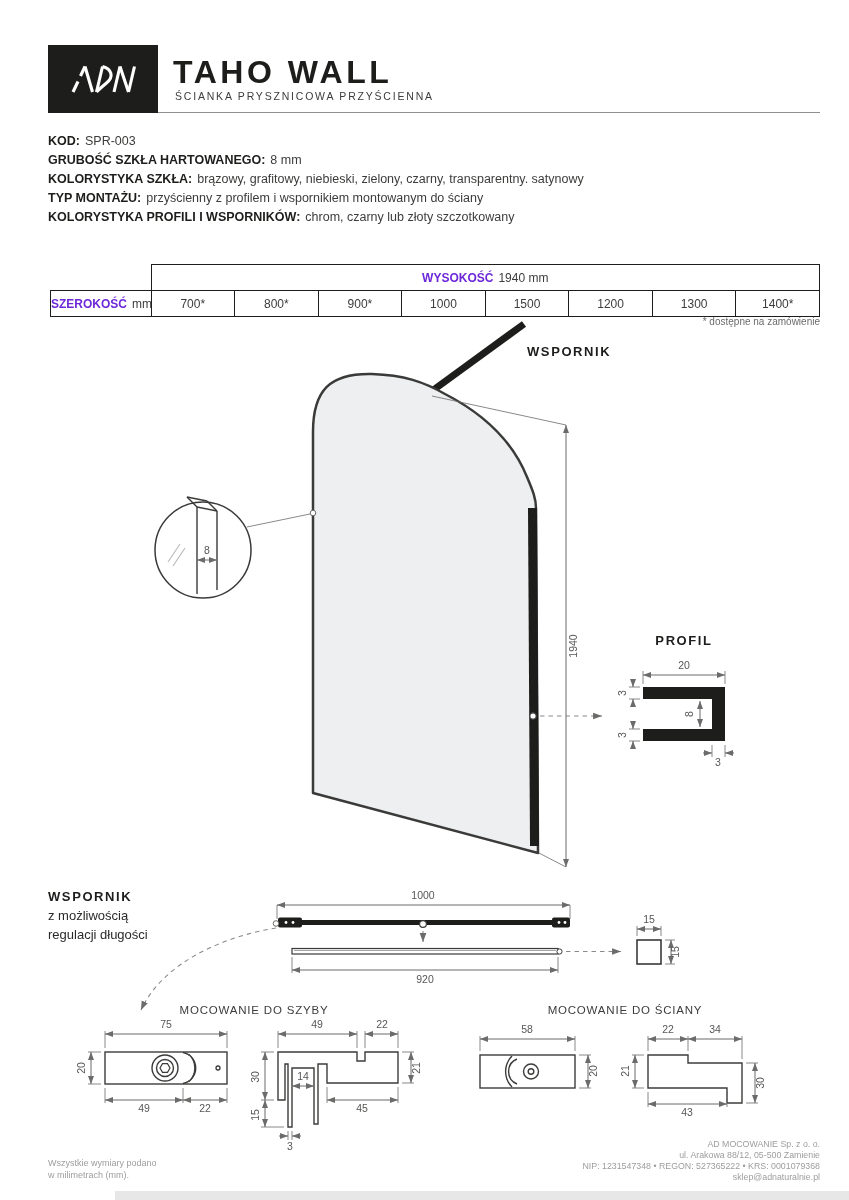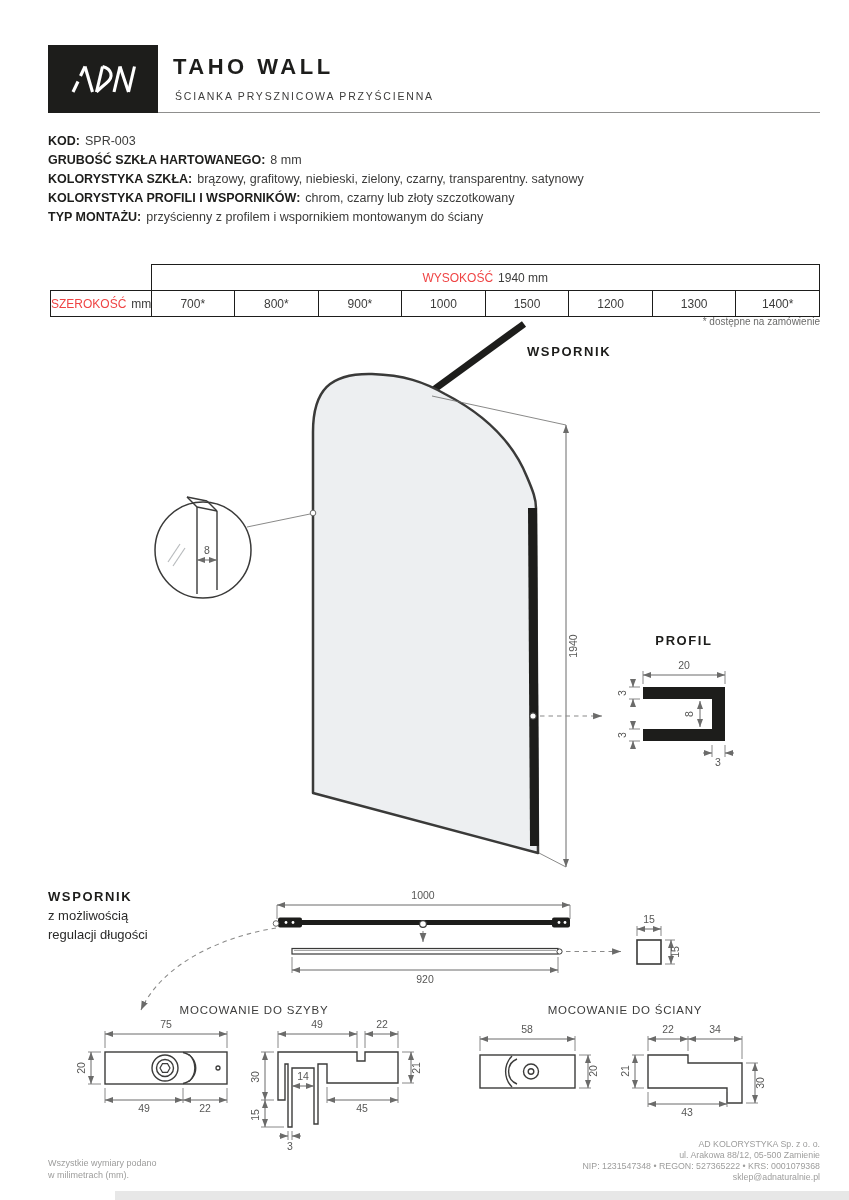--- a/index.html
+++ b/index.html
@@ -4,34 +4,34 @@
 <style>
   html,body{margin:0;padding:0;}
   body{
     width:849px;height:1200px;position:relative;background:#ffffff;
     font-family:"Liberation Sans",sans-serif;color:#1d1d1b;overflow:hidden;
   }
   .abs{position:absolute;}
 
   
   .logo-box{left:48px;top:45px;width:110px;height:68px;background:#1d1d1b;display:flex;align-items:center;justify-content:center;}
-  .brand-title{left:173px;top:54px;font-size:22px;font-weight:bold;letter-spacing:3.5px;}
+  .brand-title{left:173px;top:54px;font-size:32px;font-weight:bold;letter-spacing:3.5px;}
   .brand-sub{left:175px;top:90px;font-size:10.5px;letter-spacing:1.8px;color:#3c3c3b;}
   .header-rule{left:158px;top:112px;width:662px;height:1px;background:#8f8f8e;}
 
   
   .specs{left:48px;top:132px;font-size:12.5px;line-height:19px;color:#3c3c3b;}
   .spec-label{font-weight:bold;color:#1d1d1b;margin-right:5px;margin-top:6px;}
 
   
   .size-table{left:50px;top:264px;border-collapse:collapse;table-layout:fixed;width:770px;font-size:12px;color:#3c3c3b;}
   .size-table td{border:1.3px solid #1d1d1b;text-align:center;height:25px;padding:0;}
   .size-table td.corner{border:none;}
   .size-table td.firstcol{width:100px;margin-left:42px;}
-  .b{font-weight:normal;color:#ef4444;margin-right:5px;}
+  .b{font-weight:bold;color:#6d28d9;margin-right:5px;}
   .footnote{left:0;top:316px;width:820px;text-align:right;font-size:10px;color:#6b6b6a;}
 
   
   svg text{font-family:"Liberation Sans",sans-serif;}
   .sec-title{font-size:13px;font-weight:bold;letter-spacing:1.6px;fill:#1d1d1b;}
   .sec-sub{font-size:13px;fill:#2a2a29;}
   .mnt-title{font-size:11.5px;letter-spacing:.8px;fill:#3c3c3b;}
   .dtx{font-size:10.5px;fill:#575756;}
   .otl{stroke:#3c3c3b;stroke-width:1.4;fill:#ffffff;}
   .thin{stroke:#6b6b6a;stroke-width:.8;fill:none;}
@@ -61,22 +61,22 @@
   </svg>
 </div>
 <div class="abs brand-title">TAHO WALL</div>
 <div class="abs brand-sub">ŚCIANKA PRYSZNICOWA PRZYŚCIENNA</div>
 <div class="abs header-rule"></div>
 
 <div class="abs specs">
   <div><span class="spec-label">KOD:</span><span>SPR-003</span></div>
   <div><span class="spec-label">GRUBOŚĆ SZKŁA HARTOWANEGO:</span><span>8 mm</span></div>
   <div><span class="spec-label">KOLORYSTYKA SZKŁA:</span><span>brązowy, grafitowy, niebieski, zielony, czarny, transparentny. satynowy</span></div>
+  <div><span class="spec-label">TYP MONTAŻU:</span><span>przyścienny z profilem i wspornikiem montowanym do ściany</span></div>
   <div><span class="spec-label">KOLORYSTYKA PROFILI I WSPORNIKÓW:</span><span>chrom, czarny lub złoty szczotkowany</span></div>
-  <div><span class="spec-label">TYP MONTAŻU:</span><span>przyścienny z profilem i wspornikiem montowanym do ściany</span></div>
 </div>
 
 <table class="abs size-table">
   <tbody>
       <tr>
     <td class="corner firstcol"></td>
     <td colspan="8"><span class="b">WYSOKOŚĆ</span><span>1940 mm</span></td>
   </tr>
   <tr>
     <td class="firstcol"><span class="b">SZEROKOŚĆ</span><span>mm</span></td>
@@ -323,18 +323,18 @@
       <text x="687" y="1116" class="dtx" text-anchor="middle">43</text>
     </g>
   </g>
 </svg>
 
 <div class="abs foot-left">
   <div>Wszystkie wymiary podano</div>
   <div>w milimetrach (mm).</div>
 </div>
 <div class="abs foot-right">
-  <div>AD KOLORYSTYKA Sp. z o. o.</div>
+  <div>AD MOCOWANIE Sp. z o. o.</div>
   <div>ul. Arakowa 88/12, 05-500 Zamienie</div>
   <div>NIP: 1231547348  •  REGON: 527365222  •  KRS: 0001079368</div>
   <div>sklep@adnaturalnie.pl</div>
 </div>
 <div class="abs bottom-bar"></div>
 
 </body></html>

